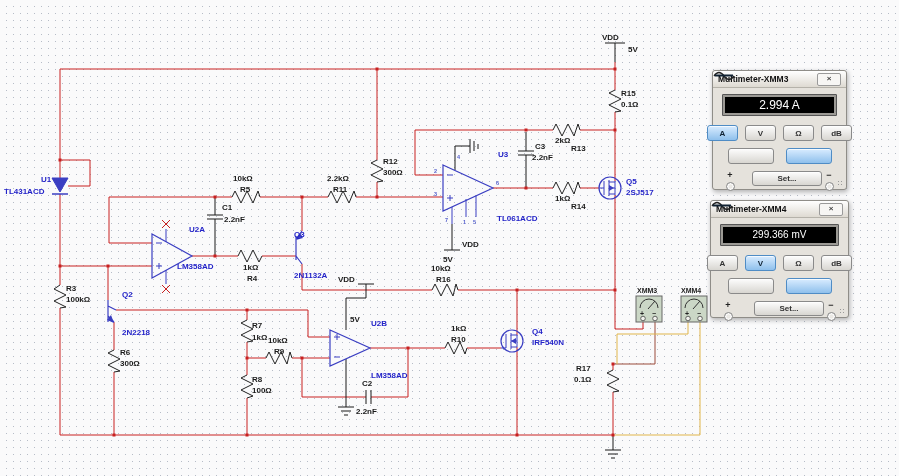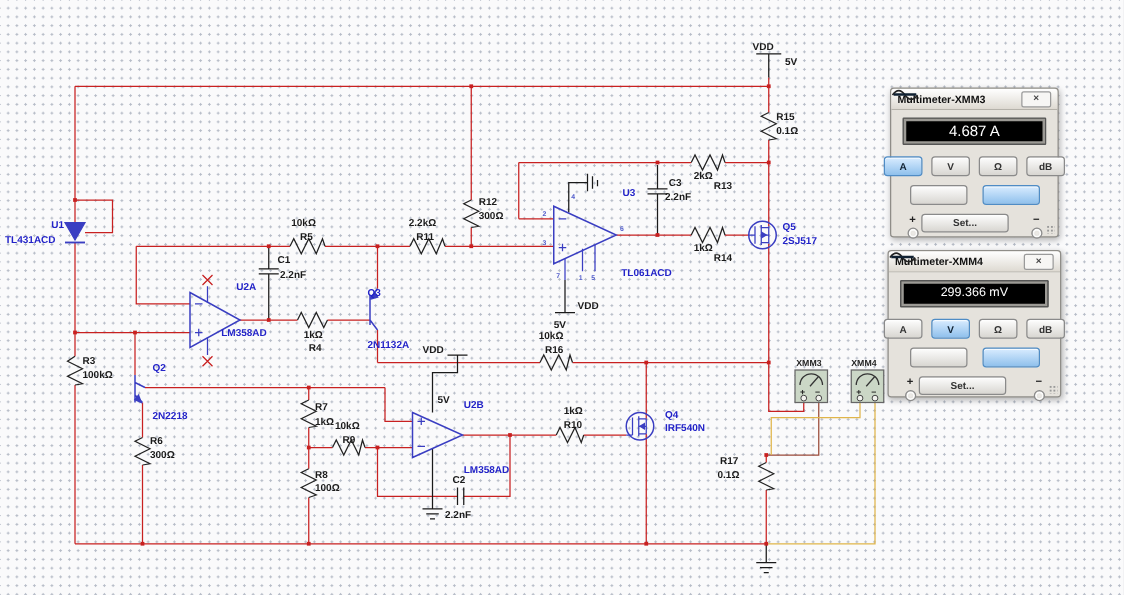--- a/index.html
+++ b/index.html
@@ -34,21 +34,21 @@
     background:linear-gradient(#fdfdfd,#d8d6d1);font-size:8px;font-weight:bold;color:#333;
     display:flex;align-items:center;justify-content:center;box-shadow:inset 0 1px 0 rgba(255,255,255,.7);}
   .mm-btn.sel{background:linear-gradient(#d9ecff,#8fc0ec);border-color:#4f8cc5;color:#123;}
   .mm-wave{display:flex;justify-content:center;gap:12px;margin-top:7px;}
   .mm-wave .mm-btn{width:38px;}
   .mm-foot{display:flex;align-items:flex-start;margin-top:7px;padding:0 2px;}
   .mm-col{display:flex;flex-direction:column;align-items:center;width:14px;}
   .mm-col .sign{font-size:9px;font-weight:bold;color:#222;line-height:8px;}
   .term{width:7px;height:7px;border:1px solid #8a8a8a;border-radius:50%;background:#eceae6;
     box-shadow:inset 0 0 0 1.5px #fbfbfa, inset 0 0 2px #777;margin-top:3px;}
-  .mm-set{flex:1;display:flex;justify-content:flex-start;}
+  .mm-set{flex:1;display:flex;justify-content:flex-end;}
   .mm-set .mm-btn{width:62px;height:13px;}
   .grip{position:absolute;right:2px;bottom:2px;width:7px;height:7px;
     background:radial-gradient(#999 0.8px, transparent 0.9px);background-size:3px 3px;}
 </style>
 </head>
 <body>
 
 <div class="stage">
 
 <svg width="899" height="476" viewBox="0 0 899 476">
@@ -308,21 +308,21 @@
     <rect x="611.5" y="362.5" width="3" height="3"></rect>
   </g>
 </svg>
 
 <div class="mm-window" style="left:712px;top:70px;width:133px;height:118px;">
   <div class="mm-title">
     <span>Multimeter-XMM3</span>
     <span class="mm-close">×</span>
   </div>
   <div class="mm-body">
-    <div class="mm-display small">4.687 A</div>
+    <div class="mm-display small">2.994 A</div>
     <div class="mm-modes">
       <span class="mm-btn sel">A</span>
       <span class="mm-btn">V</span>
       <span class="mm-btn">Ω</span>
       <span class="mm-btn">dB</span>
     </div>
     <div class="mm-wave">
       <span class="mm-btn">
         <svg width="22" height="9" viewBox="0 0 22 9">
           <path d="M1,5 Q6,-2 11,5 T21,5" fill="none" stroke="#222" stroke-width="1.3"></path>

